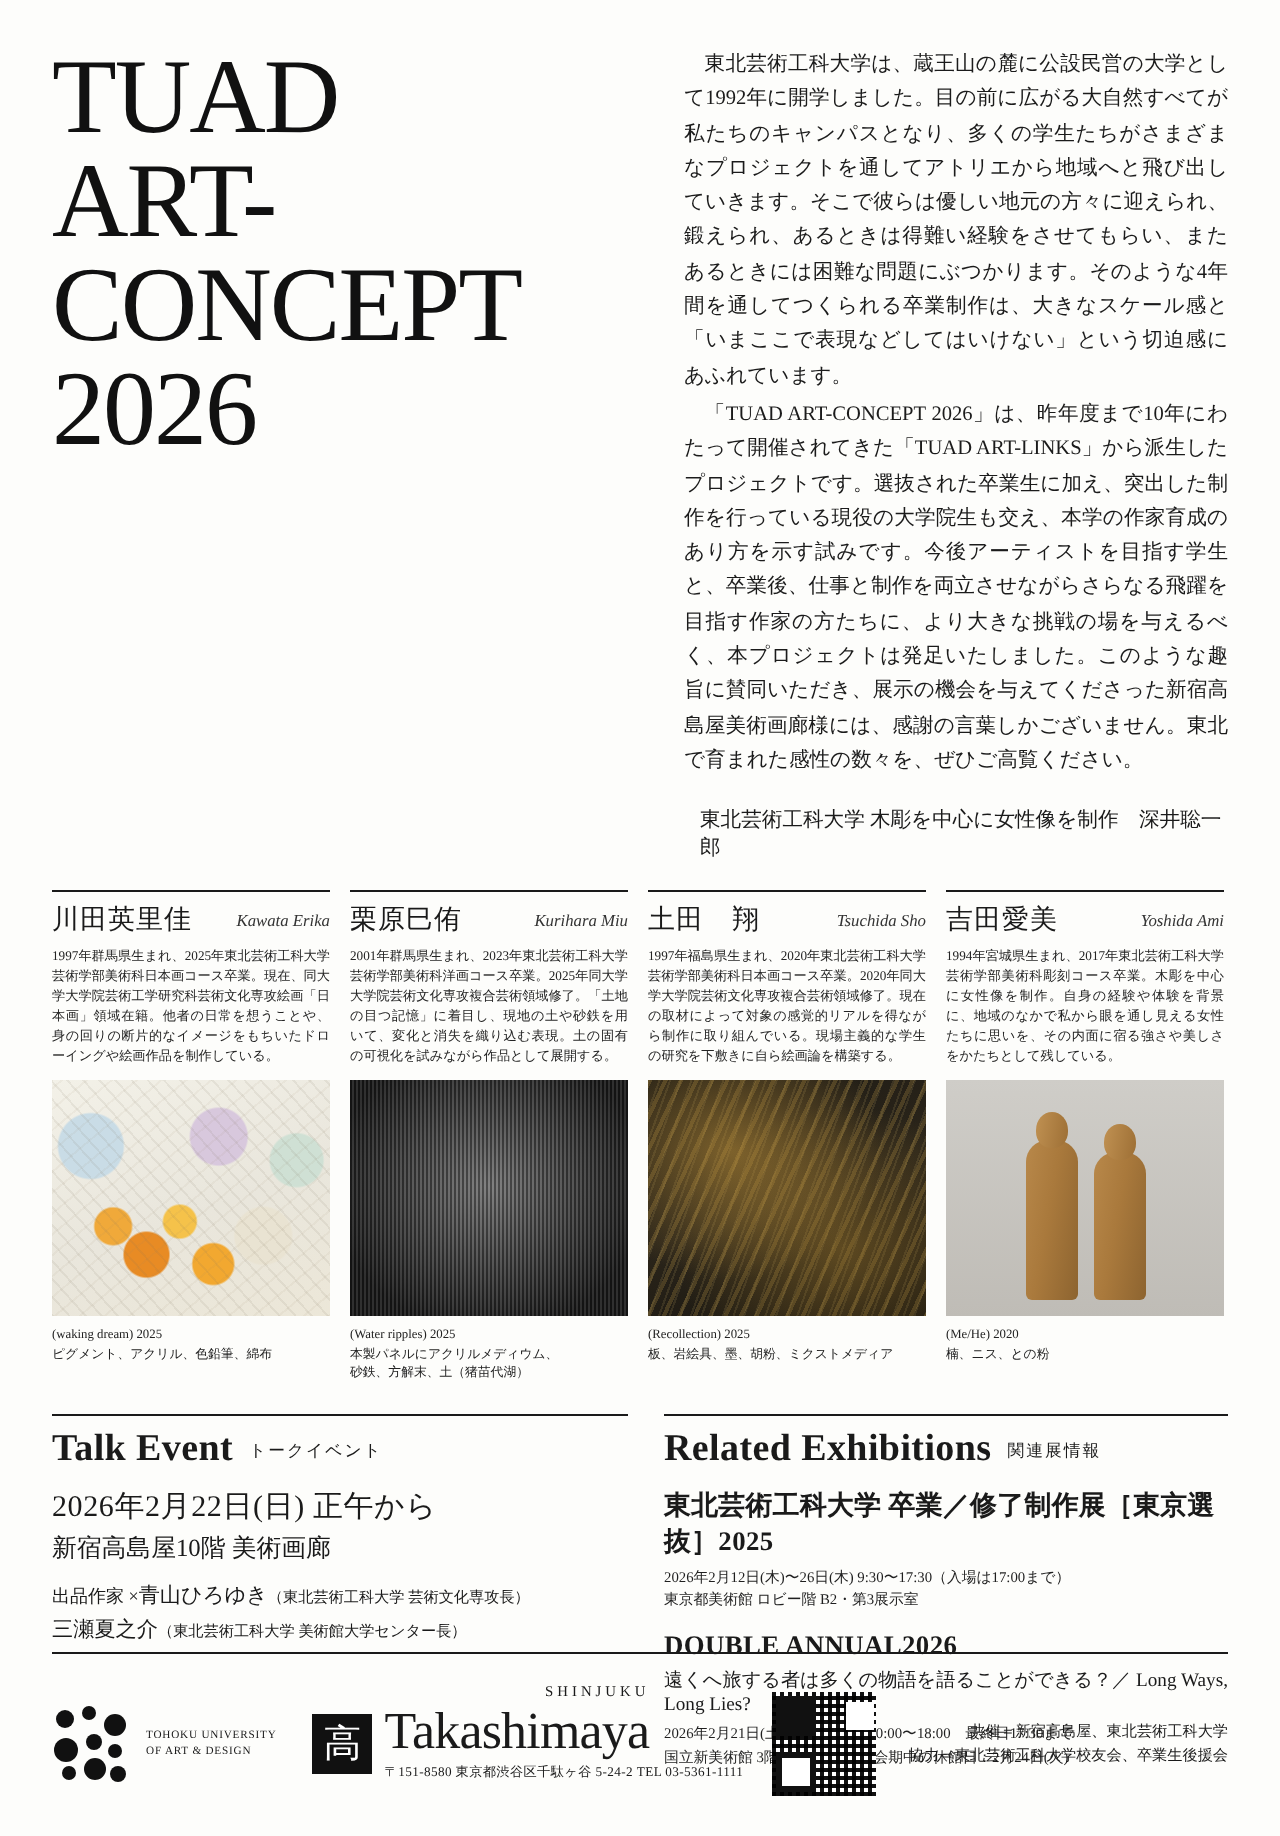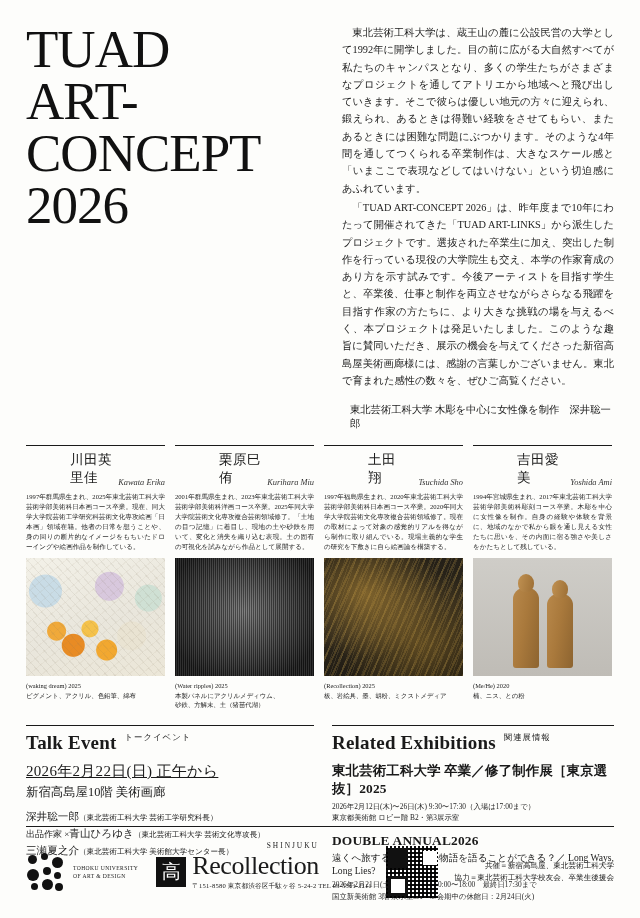--- a/index.html
+++ b/index.html
@@ -77,24 +77,23 @@
   .artist {
     width: 139px;
     flex: 0 0 139px;
   }
   .artist-rule {
     border-top: 1px solid #1a1a1a;
     margin-bottom: 5px;
   }
   .artist-name-row {
     display: flex;
-    align-items: flex-end;
+    align-items: center;
     justify-content: space-between;
     margin-bottom: 5px;
-    margin-left: 44px;
   }
   .artist-name-ja {
     font-size: 13.5px;
     letter-spacing: 0.5px;
   }
   .artist-name-en {
     font-size: 8.4px;
     font-style: italic;
     color: #333;
     white-space: nowrap;
@@ -190,38 +189,37 @@
     display: flex;
     padding: 16px 26px 0 26px;
     box-sizing: border-box;
     gap: 18px;
   }
   .col-left { flex: 0 0 288px; }
   .col-right { flex: 1 1 auto; }
   .sec-rule { border-top: 1px solid #1a1a1a; }
   .sec-head {
     display: flex;
-    align-items: flex-start;
+    align-items: center;
     gap: 8px;
     margin: 6px 0 8px 0;
   }
   .sec-title {
     font-size: 19px;
     font-weight: 700;
     letter-spacing: 0.2px;
   }
   .sec-sub {
     font-size: 8.4px;
     letter-spacing: 1px;
   }
   .talk-when {
     font-size: 15px;
     letter-spacing: 0.3px;
     margin-bottom: 3px;
-    text-decoration: underline;
   }
   .talk-where {
     font-size: 12.4px;
     margin-bottom: 7px;
   }
   .talk-people {
     font-size: 9px;
     line-height: 1.62;
   }
   .talk-people .lbl { margin-right: 0; }
@@ -432,23 +430,20 @@
 
     <div class="col-left">
       <div class="sec-rule"></div>
       <div class="sec-head">
         <span class="sec-title">Talk Event</span>
         <span class="sec-sub">トークイベント</span>
       </div>
       <div class="talk-when">2026年2月22日(日) 正午から</div>
       <div class="talk-where">新宿高島屋10階 美術画廊</div>
       <div class="talk-people">
-        <div>
-          <span class="nm">深井聡一郎</span><span class="aff">（東北芸術工科大学 芸術工学研究科長）</span>
-        </div>
         <div>
           <span class="lbl">出品作家 ×</span><span class="nm">青山ひろゆき</span><span class="aff">（東北芸術工科大学 芸術文化専攻長）</span>
         </div>
         <div>
           <span class="nm">三瀬夏之介</span><span class="aff">（東北芸術工科大学 美術館大学センター長）</span>
         </div>
       </div>
     </div>
 
     <div class="col-right">
@@ -492,21 +487,21 @@
       <span class="logo-tuad-txt">
         <span>TOHOKU UNIVERSITY</span><br>
         <span>OF ART &amp; DESIGN</span>
       </span>
     </div>
 
     <div class="logo-takashimaya">
       <span class="taka-mark">高</span>
       <span>
         <span class="taka-name">
-          <span>Recollection</span>
+          <span>Takashimaya</span>
           <span class="taka-shinjuku">SHINJUKU</span>
         </span>
         <span class="taka-addr" style="display:block;">〒151-8580 東京都渋谷区千駄ヶ谷 5-24-2 TEL 03-5361-1111</span>
       </span>
     </div>
 
     <div class="qr"></div>
 
     <div class="footer-right">
       <div>共催＝新宿高島屋、東北芸術工科大学</div>

